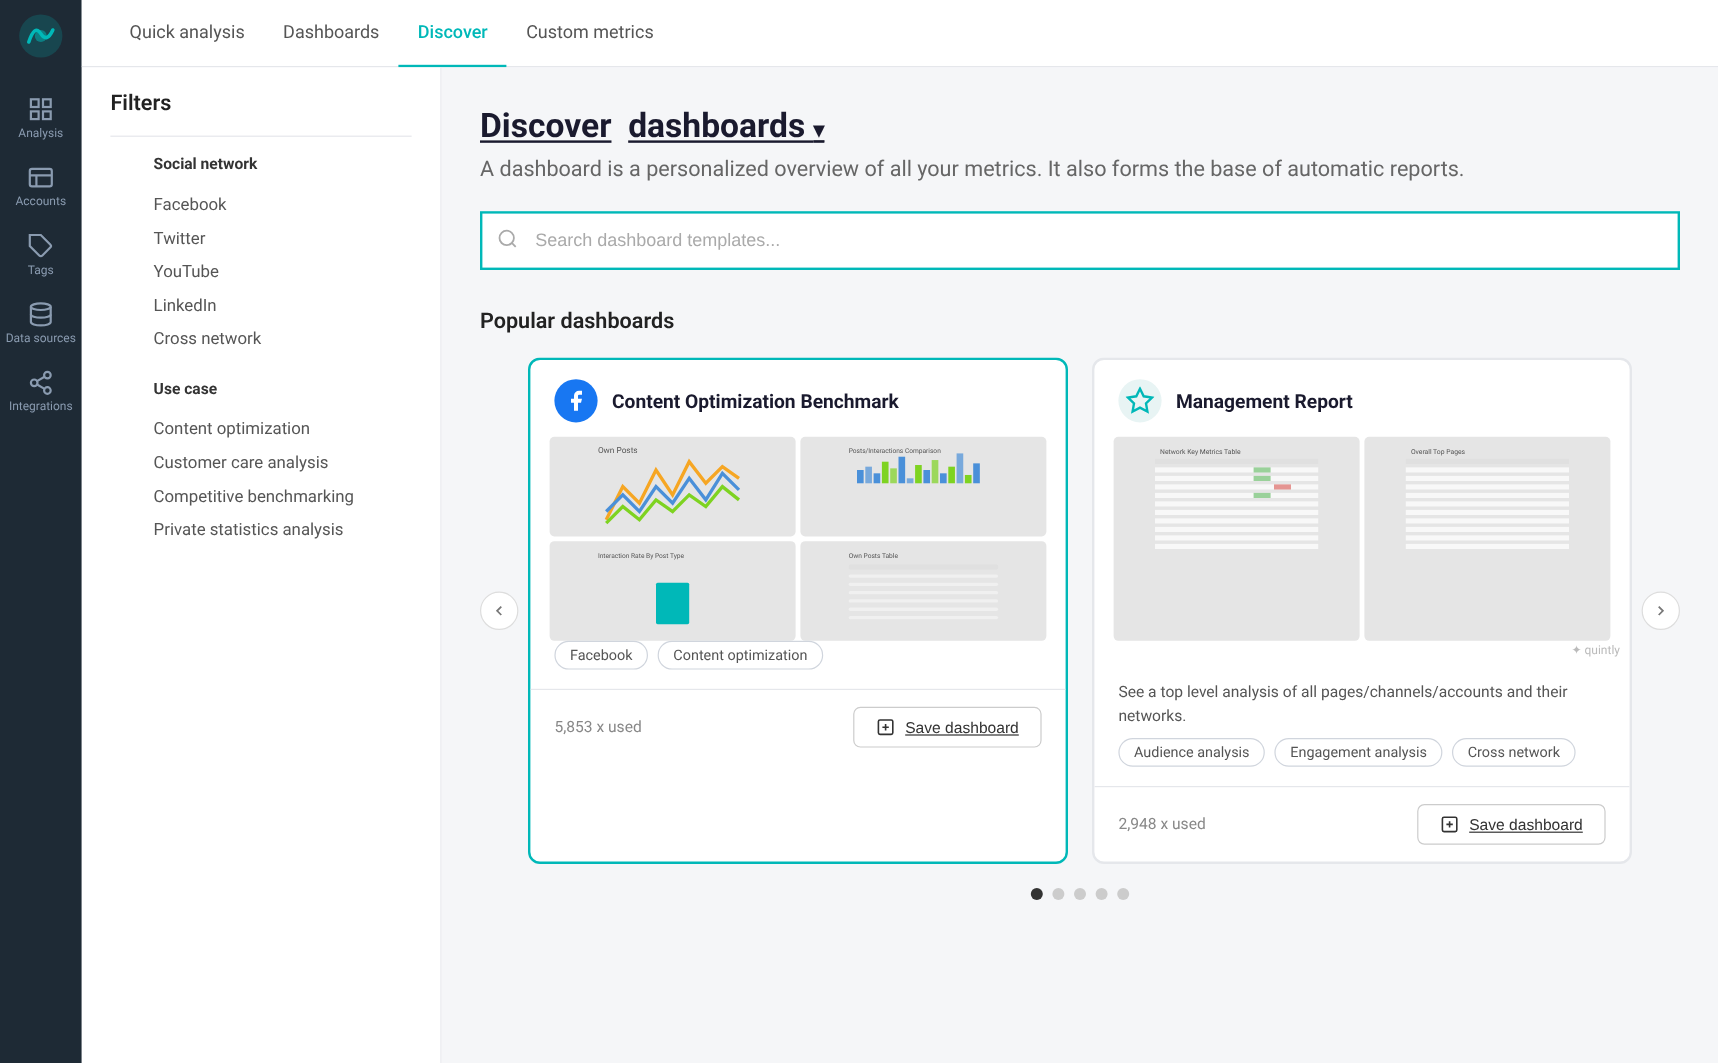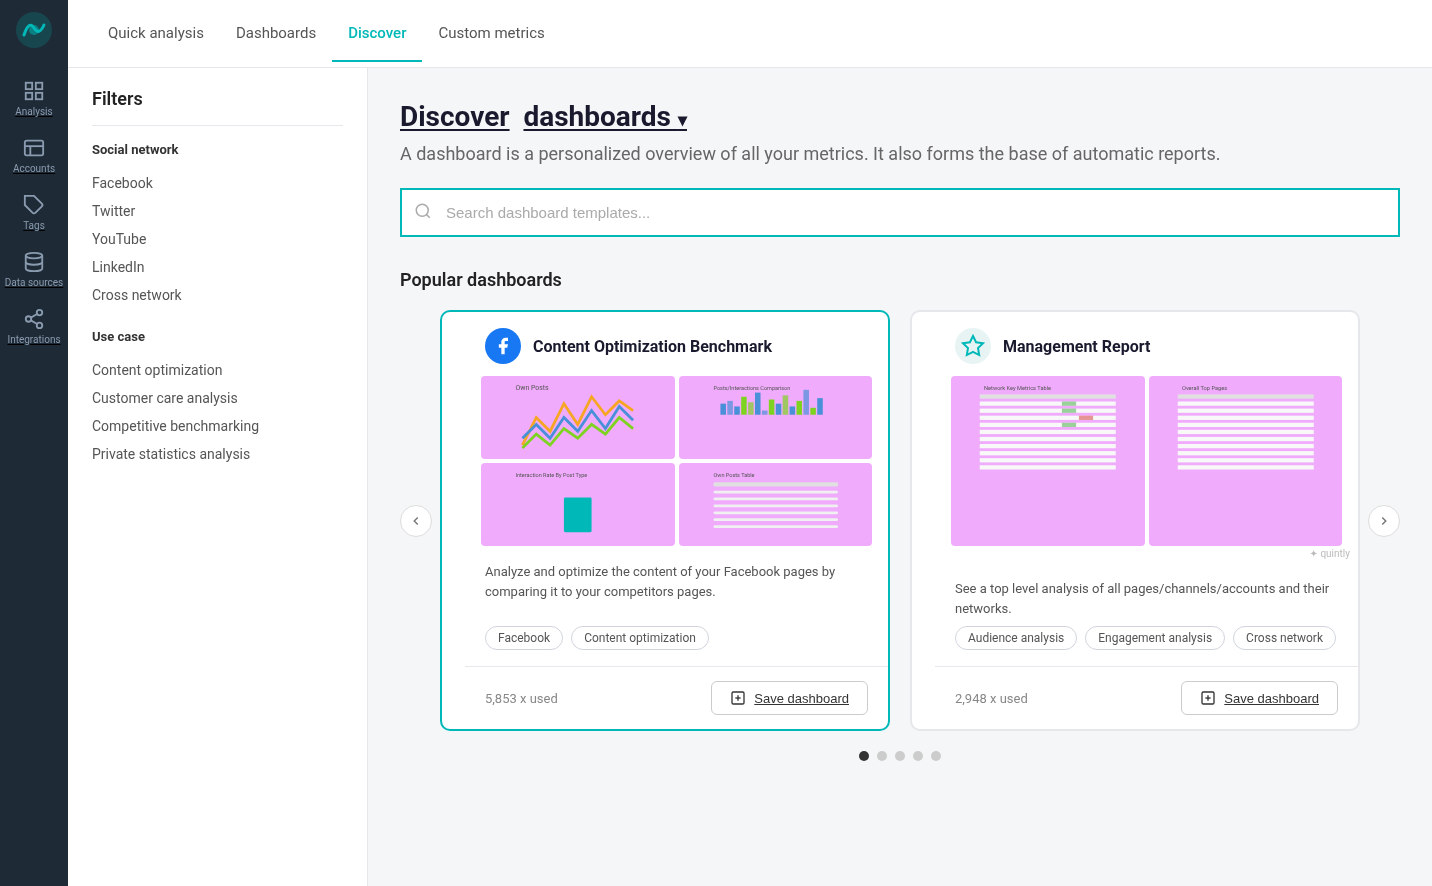--- a/index.html
+++ b/index.html
@@ -7,21 +7,20 @@
 
     
     .sidebar {
       width: 68px;
       background: #1e2a35;
       display: flex;
       flex-direction: column;
       align-items: center;
       padding-top: 10px;
       flex-shrink: 0;
-      text-decoration: underline;
     }
     .sidebar-logo {
       width: 40px;
       height: 40px;
       margin-bottom: 20px;
     }
     .sidebar-item {
       display: flex;
       flex-direction: column;
       align-items: center;
@@ -42,21 +41,21 @@
       overflow: hidden;
     }
 
     
     .top-nav {
       background: #fff;
       border-bottom: 1px solid #e5e7eb;
       display: flex;
       align-items: center;
       padding: 0 24px;
-      height: 68px;
+      height: 56px;
       flex-shrink: 0;
     }
     .nav-tab {
       padding: 0 16px;
       height: 56px;
       display: flex;
       align-items: center;
       font-size: 15px;
       color: #555;
       cursor: pointer;
@@ -104,20 +103,21 @@
       margin-bottom: 12px;
     }
     .filter-item {
       font-size: 14px;
       color: #555;
       padding: 6px 0;
       cursor: pointer;
     }
     .filter-section {
       margin-bottom: 20px;
+      margin-left: 36px;
     }
 
     
     .right-panel {
       flex: 1;
       overflow-y: auto;
       padding: 32px 32px;
       background: #f5f6f8;
     }
 
@@ -183,21 +183,20 @@
     }
     .dashboard-card {
       background: #fff;
       border-radius: 10px;
       border: 2px solid #e5e7eb;
       flex: 0 0 calc(50% - 10px);
       display: flex;
       flex-direction: column;
       overflow: hidden;
       min-width: 0;
-      padding-left: 23px;
     }
     .dashboard-card.highlighted {
       border-color: #00b8b8;
     }
     .card-header {
       display: flex;
       align-items: center;
       gap: 12px;
       padding: 16px 20px 12px;
     }
@@ -224,21 +223,21 @@
     }
     .card-preview {
       display: grid;
       grid-template-columns: 1fr 1fr;
       grid-template-rows: 1fr 1fr;
       gap: 4px;
       padding: 0 16px;
       height: 170px;
     }
     .preview-cell {
-      background: #f0abfc;
+      background: #e5e5e5;
       border-radius: 4px;
       overflow: hidden;
       display: flex;
       align-items: center;
       justify-content: center;
     }
     .card-description {
       padding: 16px 20px 8px;
       font-size: 13px;
       color: #555;
@@ -508,21 +507,20 @@
                   <rect x="5" y="20" width="90" height="2" fill="#f0f0f0" rx="1"></rect>
                   <rect x="5" y="25" width="90" height="2" fill="#f0f0f0" rx="1"></rect>
                   <rect x="5" y="30" width="90" height="2" fill="#f0f0f0" rx="1"></rect>
                   <rect x="5" y="35" width="90" height="2" fill="#f0f0f0" rx="1"></rect>
                   <rect x="5" y="40" width="90" height="2" fill="#f0f0f0" rx="1"></rect>
                   <rect x="5" y="45" width="90" height="2" fill="#f0f0f0" rx="1"></rect>
                 </svg>
               </div>
             </div>
 
-            <div class="card-description">Analyze and optimize the content of your Facebook pages by comparing it to your competitors pages.</div>
 
             <div class="card-tags">
               <span class="tag">Facebook</span>
               <span class="tag">Content optimization</span>
             </div>
 
             <div class="card-footer">
               <span class="used-count">5,853 x used</span>
               <button class="save-btn">
                 <svg width="16" height="16" viewBox="0 0 24 24" fill="none" stroke="currentColor" stroke-width="2">

